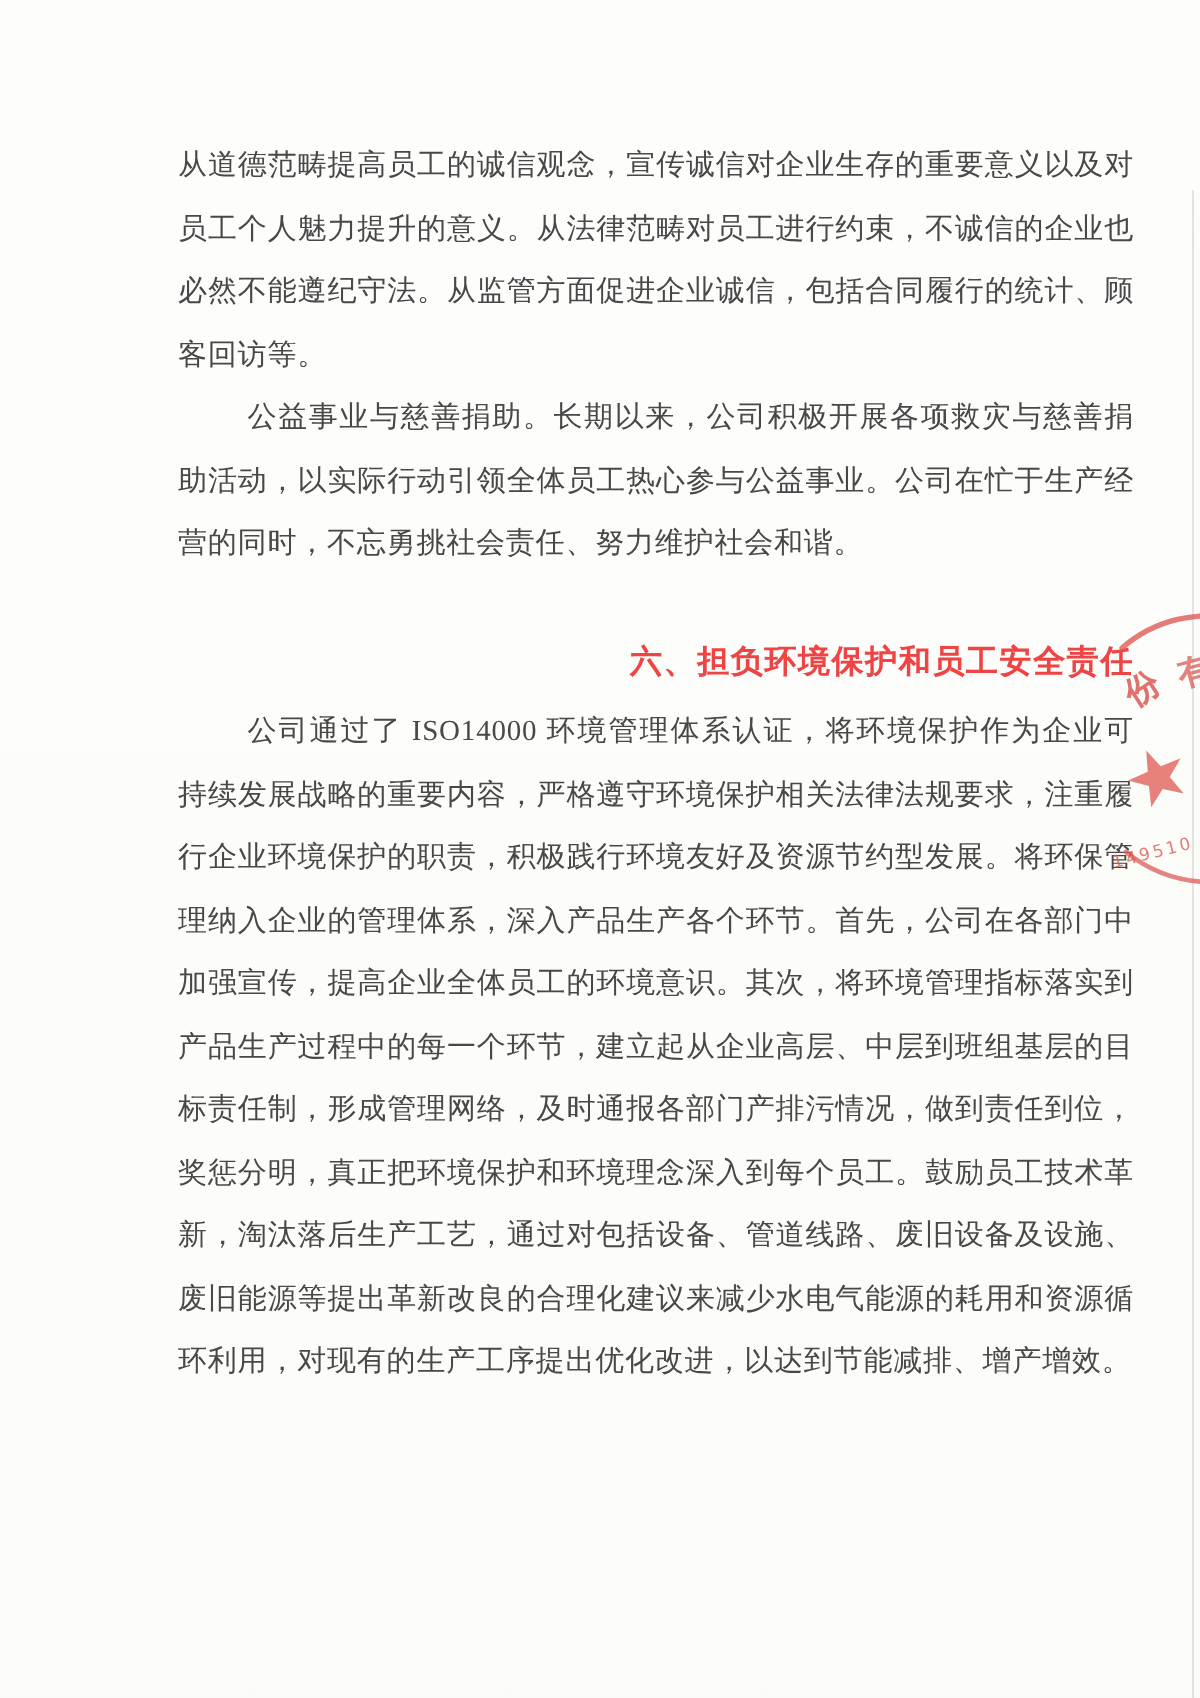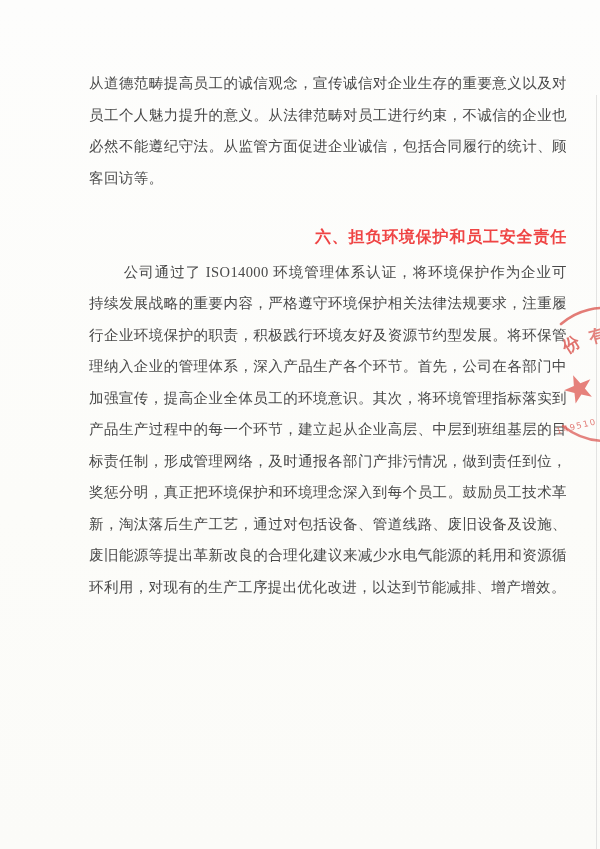--- a/index.html
+++ b/index.html
@@ -59,20 +59,21 @@
     letter-spacing: 1.5px;
   }
 </style>
 </head>
 <body>
 
 <div class="sheet"></div>
 
 <div class="content">
   <p>从道德范畴提高员工的诚信观念，宣传诚信对企业生存的重要意义以及对员工个人魅力提升的意义。从法律范畴对员工进行约束，不诚信的企业也必然不能遵纪守法。从监管方面促进企业诚信，包括合同履行的统计、顾客回访等。</p>
+  <p class="indent">公益事业与慈善捐助。长期以来，公司积极开展各项救灾与慈善捐助活动，以实际行动引领全体员工热心参与公益事业。公司在忙于生产经营的同时，不忘勇挑社会责任、努力维护社会和谐。</p>
   <h2 class="section-heading">六、担负环境保护和员工安全责任</h2>
   <p class="indent">公司通过了 ISO14000 环境管理体系认证，将环境保护作为企业可持续发展战略的重要内容，严格遵守环境保护相关法律法规要求，注重履行企业环境保护的职责，积极践行环境友好及资源节约型发展。将环保管理纳入企业的管理体系，深入产品生产各个环节。首先，公司在各部门中加强宣传，提高企业全体员工的环境意识。其次，将环境管理指标落实到产品生产过程中的每一个环节，建立起从企业高层、中层到班组基层的目标责任制，形成管理网络，及时通报各部门产排污情况，做到责任到位，奖惩分明，真正把环境保护和环境理念深入到每个员工。鼓励员工技术革新，淘汰落后生产工艺，通过对包括设备、管道线路、废旧设备及设施、废旧能源等提出革新改良的合理化建议来减少水电气能源的耗用和资源循环利用，对现有的生产工序提出优化改进，以达到节能减排、增产增效。</p>
 </div>
 
 <div class="scan-edge"></div>
 
 <div class="stamp">
   <svg width="150" height="156" viewBox="0 0 150 156">
 
     <path d="M 8 28 A 65 65 0 0 1 67 14" fill="none" stroke="#dc5b55" stroke-width="2.6" stroke-linecap="round" opacity="0.8"></path>

